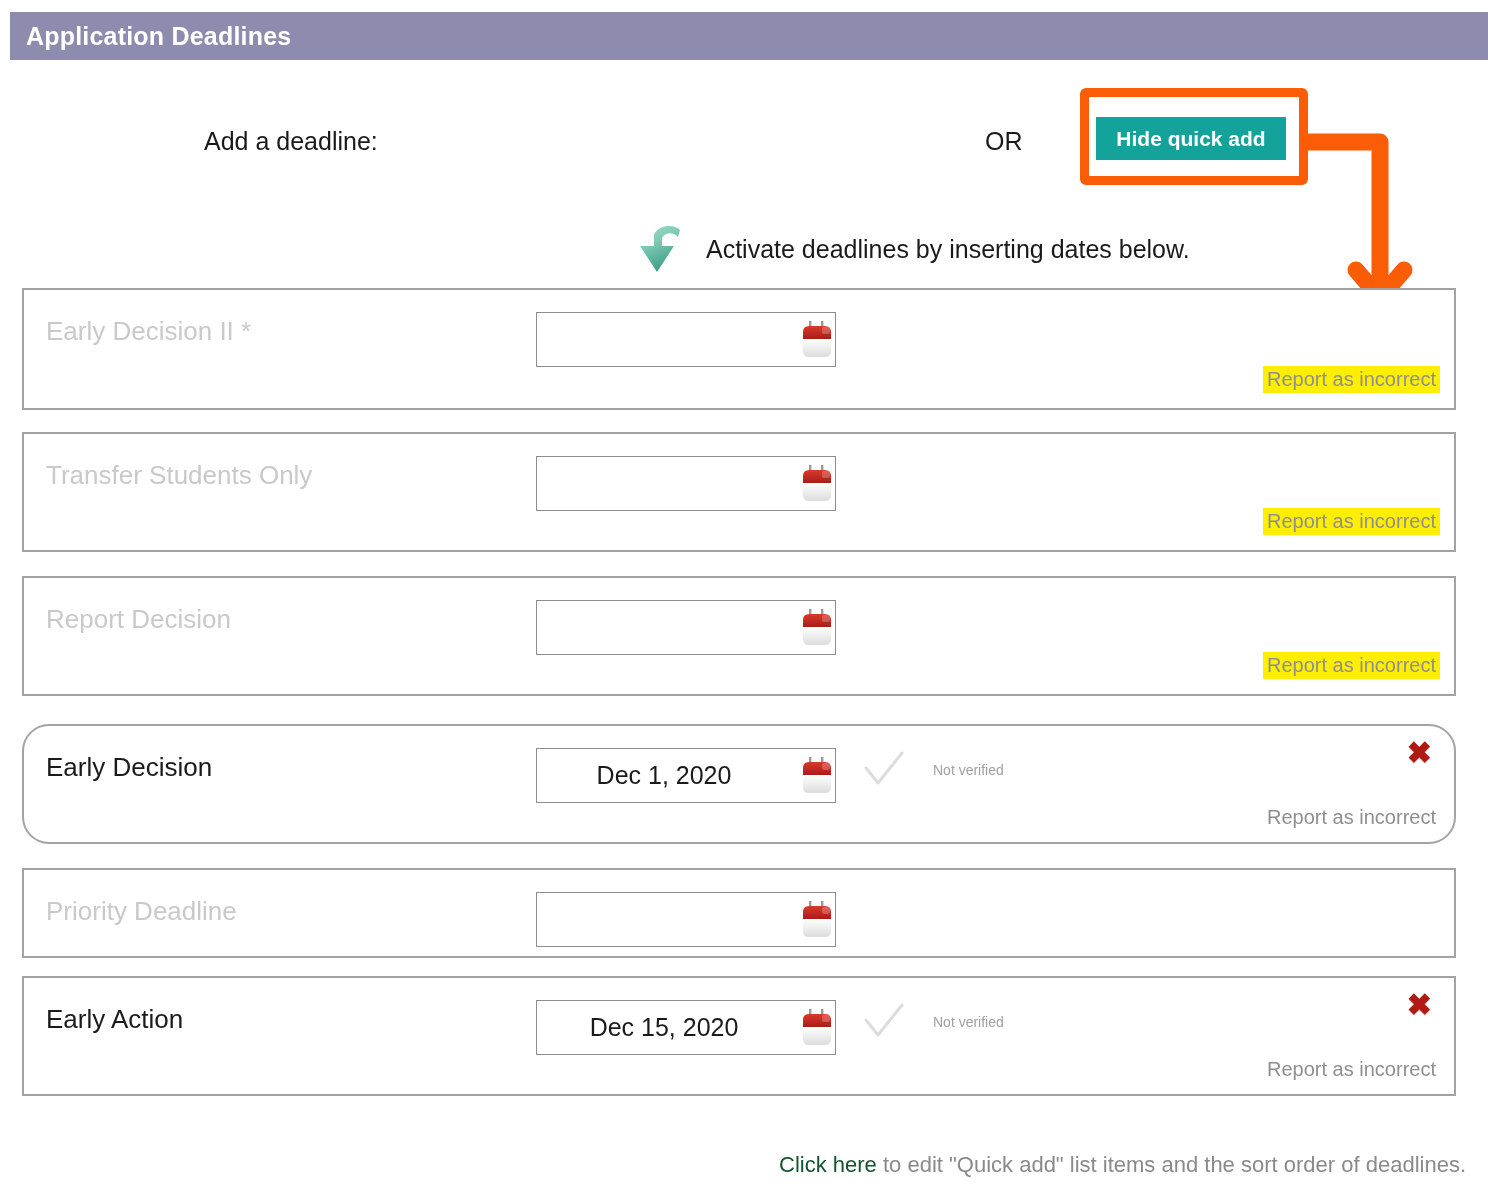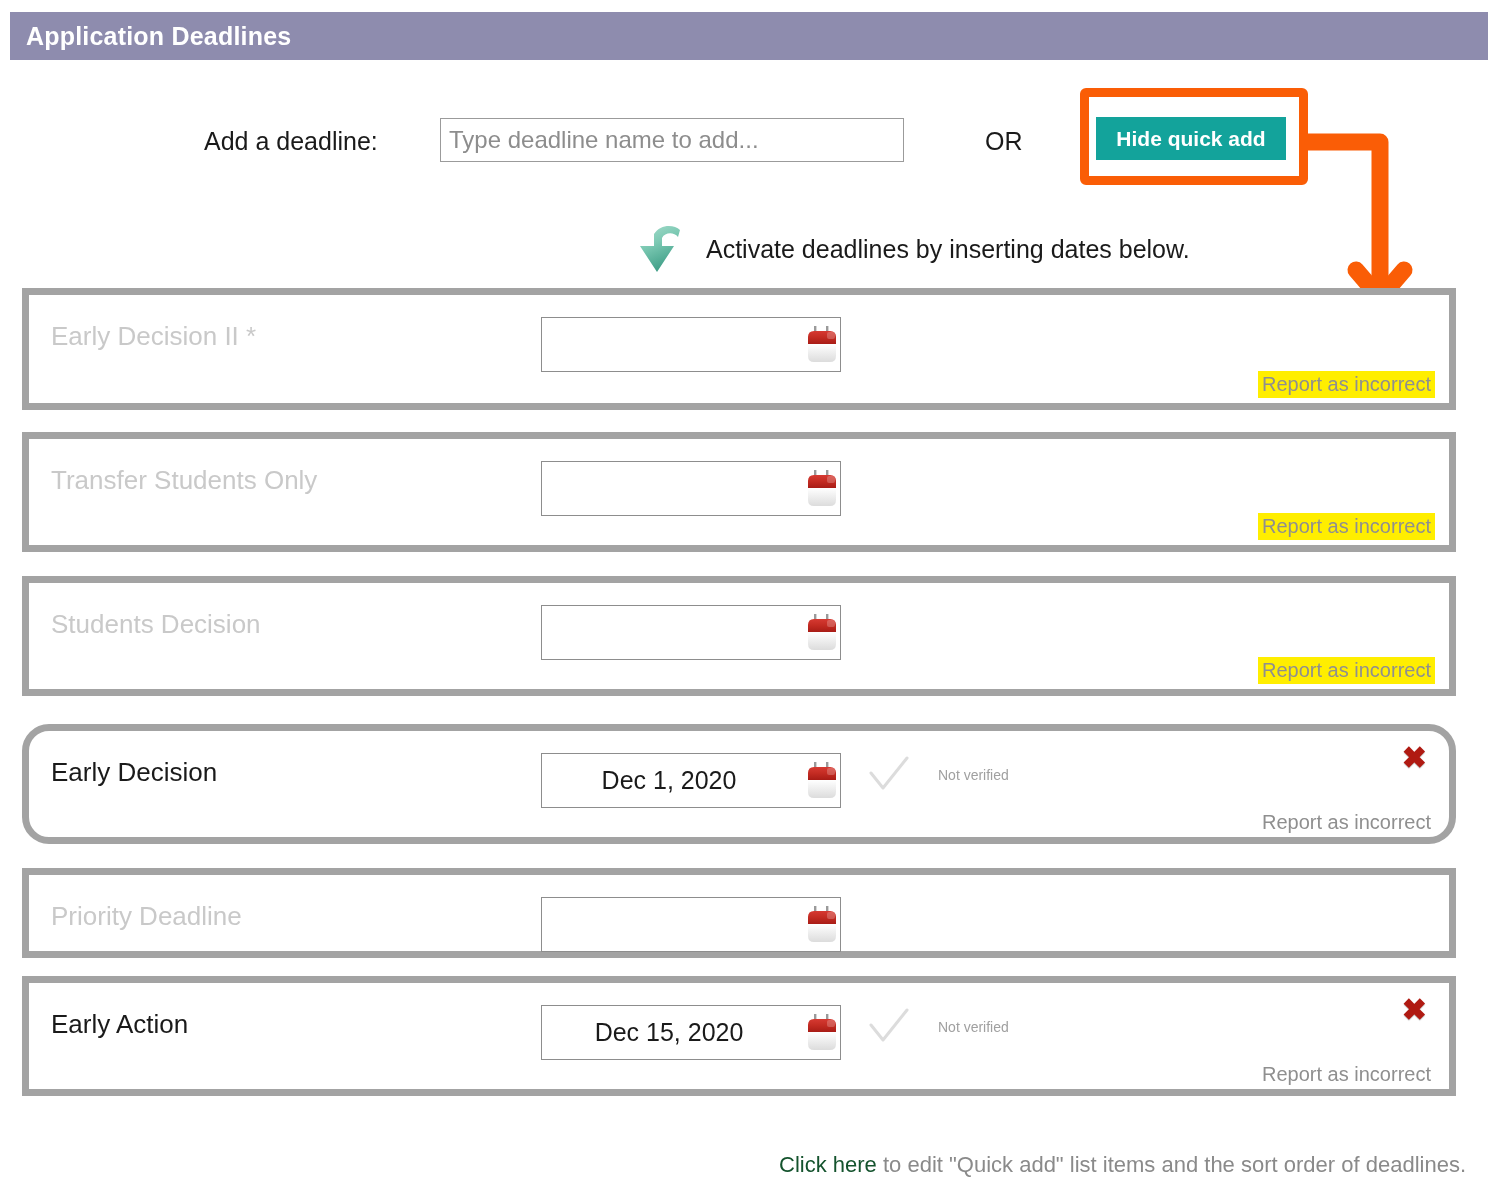--- a/index.html
+++ b/index.html
@@ -132,21 +132,21 @@
     color: #1a1a1a;
     margin-left: 16px;
   }
 
   
   .deadline-row {
     position: absolute;
     left: 22px;
     width: 1434px;
     box-sizing: border-box;
-    border: 7px solid #a3a3a3;
+    border: 2px solid #a3a3a3;
     background: #ffffff;
   }
   .row-label {
     position: absolute;
     left: 22px;
     top: 26px;
     font-size: 26px;
     white-space: nowrap;
   }
   .row-label.inactive { color: #c9c9c9; }
@@ -236,21 +236,20 @@
 </style>
 </head>
 <body>
 
 <div id="panel-header">
   <span class="title">Application Deadlines</span>
 </div>
 
 <div id="add-deadline-row">
   <span id="add-deadline-label">Add a deadline:</span>
-  <input id="add-deadline-input" type="text" placeholder="Type deadline name to add..." style="">
   <span id="or-label">OR</span>
 </div>
 
 <div id="quick-add-annotation"></div>
 
 <button id="hide-quick-add-button">Hide quick add</button>
 
 <svg id="annotation-arrow" viewBox="0 0 188 210">
   <path d="M0 12 H80 V150" stroke="#fa5d06" stroke-width="17" fill="none" stroke-linecap="round" stroke-linejoin="round"></path>
   <path d="M56 140 L80 168 L104 140" stroke="#fa5d06" stroke-width="17" fill="none" stroke-linecap="round" stroke-linejoin="round"></path>
@@ -315,21 +314,21 @@
   <rect x="12" y="3" width="2.4" height="10" fill="#9a9a9a"></rect>
   <rect x="24" y="3" width="2.4" height="10" fill="#9a9a9a"></rect>
   <path d="M6 14 Q6 8 12 8 H28 Q34 8 34 14 V21 H6 Z" fill="url(#calTop)"></path>
   <path d="M6 21 H34 V33 Q34 39 28 39 H12 Q6 39 6 33 Z" fill="url(#calBody)"></path>
   <rect x="25" y="9" width="8" height="7" rx="2" fill="#ffffff" opacity="0.22"></rect>
 </svg>
       </div>
       <span class="report-link highlighted" style="top:74px">Report as incorrect</span>
     </div>
     <div class="deadline-row" style="top: 576px; height: 120px;">
-      <span class="row-label inactive">Students Decision</span>
+      <span class="row-label inactive">Report Decision</span>
       <div class="date-field">
         <span class="date-value"></span>
 <svg class="cal-icon" viewBox="0 0 40 44">
   <defs>
     <linearGradient id="calTop" x1="0" y1="0" x2="0" y2="1">
       <stop offset="0%" stop-color="#d63a32"></stop>
       <stop offset="50%" stop-color="#c32b22"></stop>
       <stop offset="100%" stop-color="#a81c16"></stop>
     </linearGradient>
     <linearGradient id="calBody" x1="0" y1="0" x2="0" y2="1">

